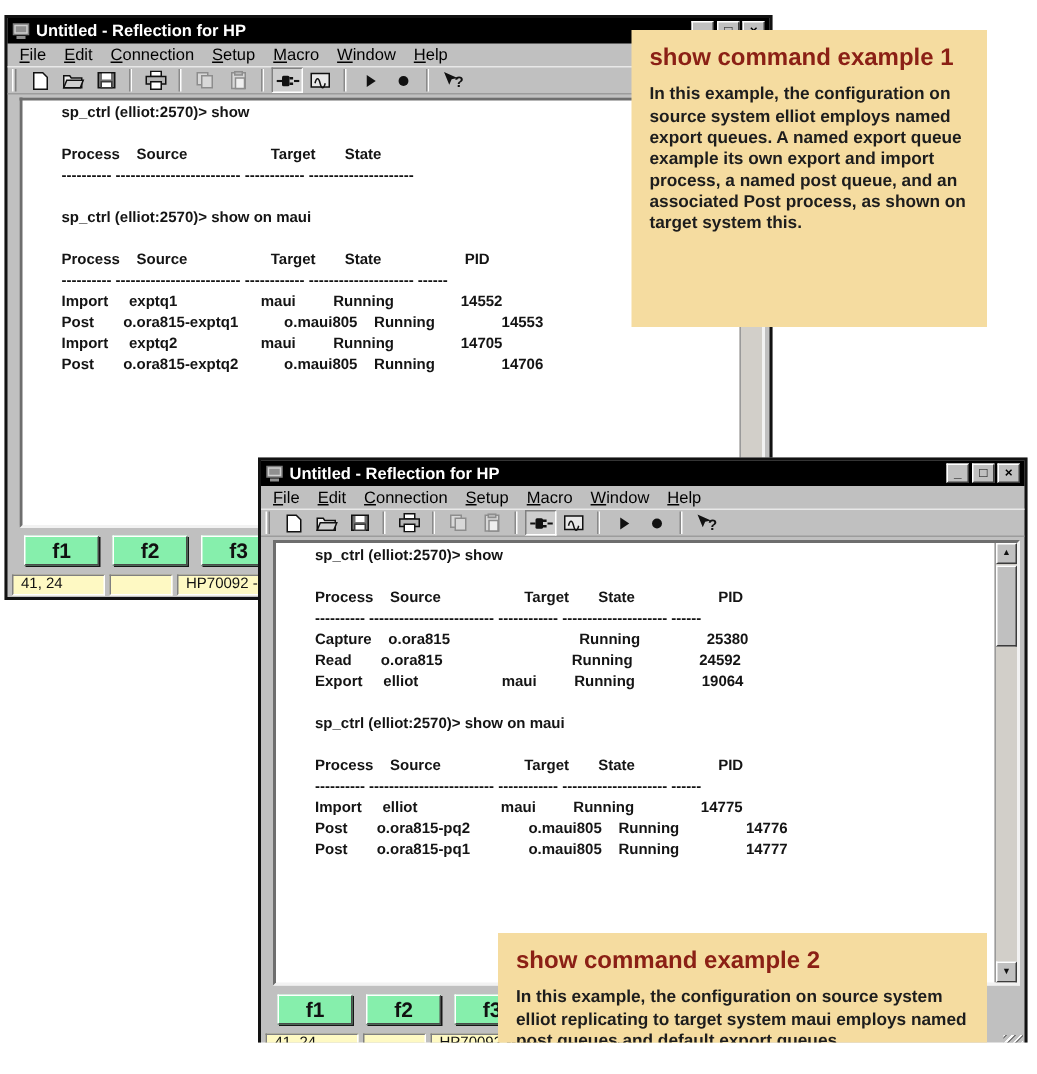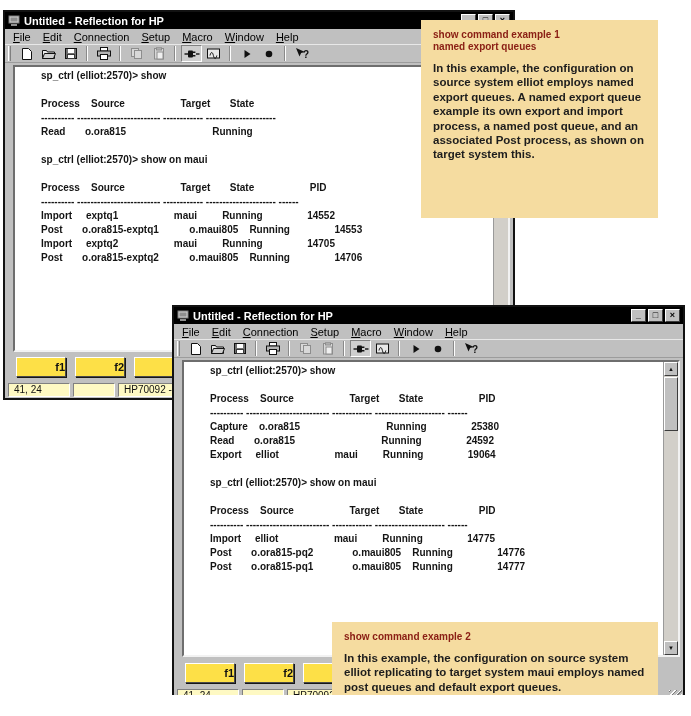--- a/index.html
+++ b/index.html
@@ -40,37 +40,37 @@
   .vscroll { position:absolute; top:0; right:0; bottom:0; width:15px; background:#d2cfc9;
              border-left:1px solid #9a9a9a; }
   .sbtn { position:absolute; left:0; width:14px; height:14px; background:#c0c0c0; border:1px solid;
           border-color:#fff #3c3c3c #3c3c3c #fff; font-size:6px; text-align:center; line-height:12px; color:#111; }
   .sbtn.up { top:0; } .sbtn.down { bottom:0; }
   .sthumb { position:absolute; left:0; top:15px; width:14px; height:54px; background:#c0c0c0;
             border:1px solid; border-color:#fff #3c3c3c #3c3c3c #fff; }
 
   .fkeys { position:absolute; left:0; right:0; bottom:18px; height:26px; display:flex; align-items:center;
            padding-left:11px; gap:9px; overflow:hidden; }
-  .fbtn { flex:0 0 50px; height:20px; background:#fde047; border:1px solid; border-color:#fff #4a4a4a #4a4a4a #fff;
-          box-shadow:1px 1px 0 #161616; font-size:11px; font-weight:bold; text-align:right; line-height:18px; color:#111; }
+  .fbtn { flex:0 0 50px; height:20px; background:#86efac; border:1px solid; border-color:#fff #4a4a4a #4a4a4a #fff;
+          box-shadow:1px 1px 0 #161616; font-size:14px; font-weight:bold; text-align:center; line-height:18px; color:#111; }
 
   .statusbar { position:absolute; left:0; right:0; bottom:0; height:17px; display:flex; gap:3px; padding:2px 3px 1px; }
   .scell { border:1px solid; border-color:#808080 #fff #fff #808080; font-size:10px; line-height:12px;
            padding:0 5px; background:#fef9c3; white-space:nowrap; overflow:hidden; color:#111; }
   .scell.pos  { width:62px; }
   .scell.mid  { width:42px; }
   .scell.conn { width:218px; }
   .grip { position:absolute; right:1px; bottom:1px; width:13px; height:13px;
           background:repeating-linear-gradient(135deg, #fafafa 0 1px, #7a7a7a 1px 2px, #c0c0c0 2px 4px); }
 
   
   .callout { position:absolute; padding:9px 12px 10px; }
   #callout1 { left:421px; top:20px;  width:237px; height:198px; z-index:3; }
   #callout2 { left:332px; top:578px; width:326px; height:114px; z-index:4;margin-top:44px; }
-  .co-head { font-size:10px; font-weight:bold; line-height:1.2; }
+  .co-head { font-size:16px; font-weight:bold; line-height:1.2; }
   .co-body { margin-top:8px; font-size:11.5px; font-weight:bold; color:#1d1d1d; line-height:1.25; }
   .co-body .it { }
 
   svg { display:block; }
 </style>
 </head>
 <body>
 
 <div class="stage">
 
@@ -177,21 +177,20 @@
           </svg>
         </span>
     </div>
 
     <div class="term">
       <div class="lines">
           <div class="tl">sp_ctrl (elliot:2570)&gt; show</div>
           <div class="tl"></div>
           <div class="tl">Process    Source                    Target       State</div>
           <div class="tl">---------- ------------------------- ------------ ---------------------</div>
-          <div class="tl">Read       o.ora815                               Running</div>
           <div class="tl"></div>
           <div class="tl">sp_ctrl (elliot:2570)&gt; show on maui</div>
           <div class="tl"></div>
           <div class="tl">Process    Source                    Target       State                    PID</div>
           <div class="tl">---------- ------------------------- ------------ --------------------- ------</div>
           <div class="tl">Import     exptq1                    maui         Running                14552</div>
           <div class="tl">Post       o.ora815-exptq1           o.maui805    Running                14553</div>
           <div class="tl">Import     exptq2                    maui         Running                14705</div>
           <div class="tl">Post       o.ora815-exptq2           o.maui805    Running                14706</div>
         </div>
@@ -360,21 +359,20 @@
       <span class="scell pos">41, 24</span>
       <span class="scell mid"></span>
       <span class="scell conn">HP70092 -- elliot via TELNET</span>
       <span class="grip"></span>
     </div>
   </div>
 
   <div class="callout" id="callout1" style="background:#f5dca0;">
     <div class="co-head" style="color:#8b2015;">
       <div>show command example 1</div>
-      <div>named export queues</div>
     </div>
     <div class="co-body"><span>In this example, the configuration on source system </span><span class="it">elliot</span><span> employs named export queues. A named export queue example its own export and import process, a named post queue, and an associated Post process, as shown on target system </span><span class="it">this</span><span>.</span></div>
   </div>
 
   <div class="callout" id="callout2" style="background:#f5dca0;">
     <div class="co-head" style="color:#8b2015;">
       <div>show command example 2</div>
     </div>
     <div class="co-body"><span>In this example, the configuration on source system </span><span class="it">elliot</span><span> replicating to target system maui employs named post queues and default export queues.</span></div>
   </div>

